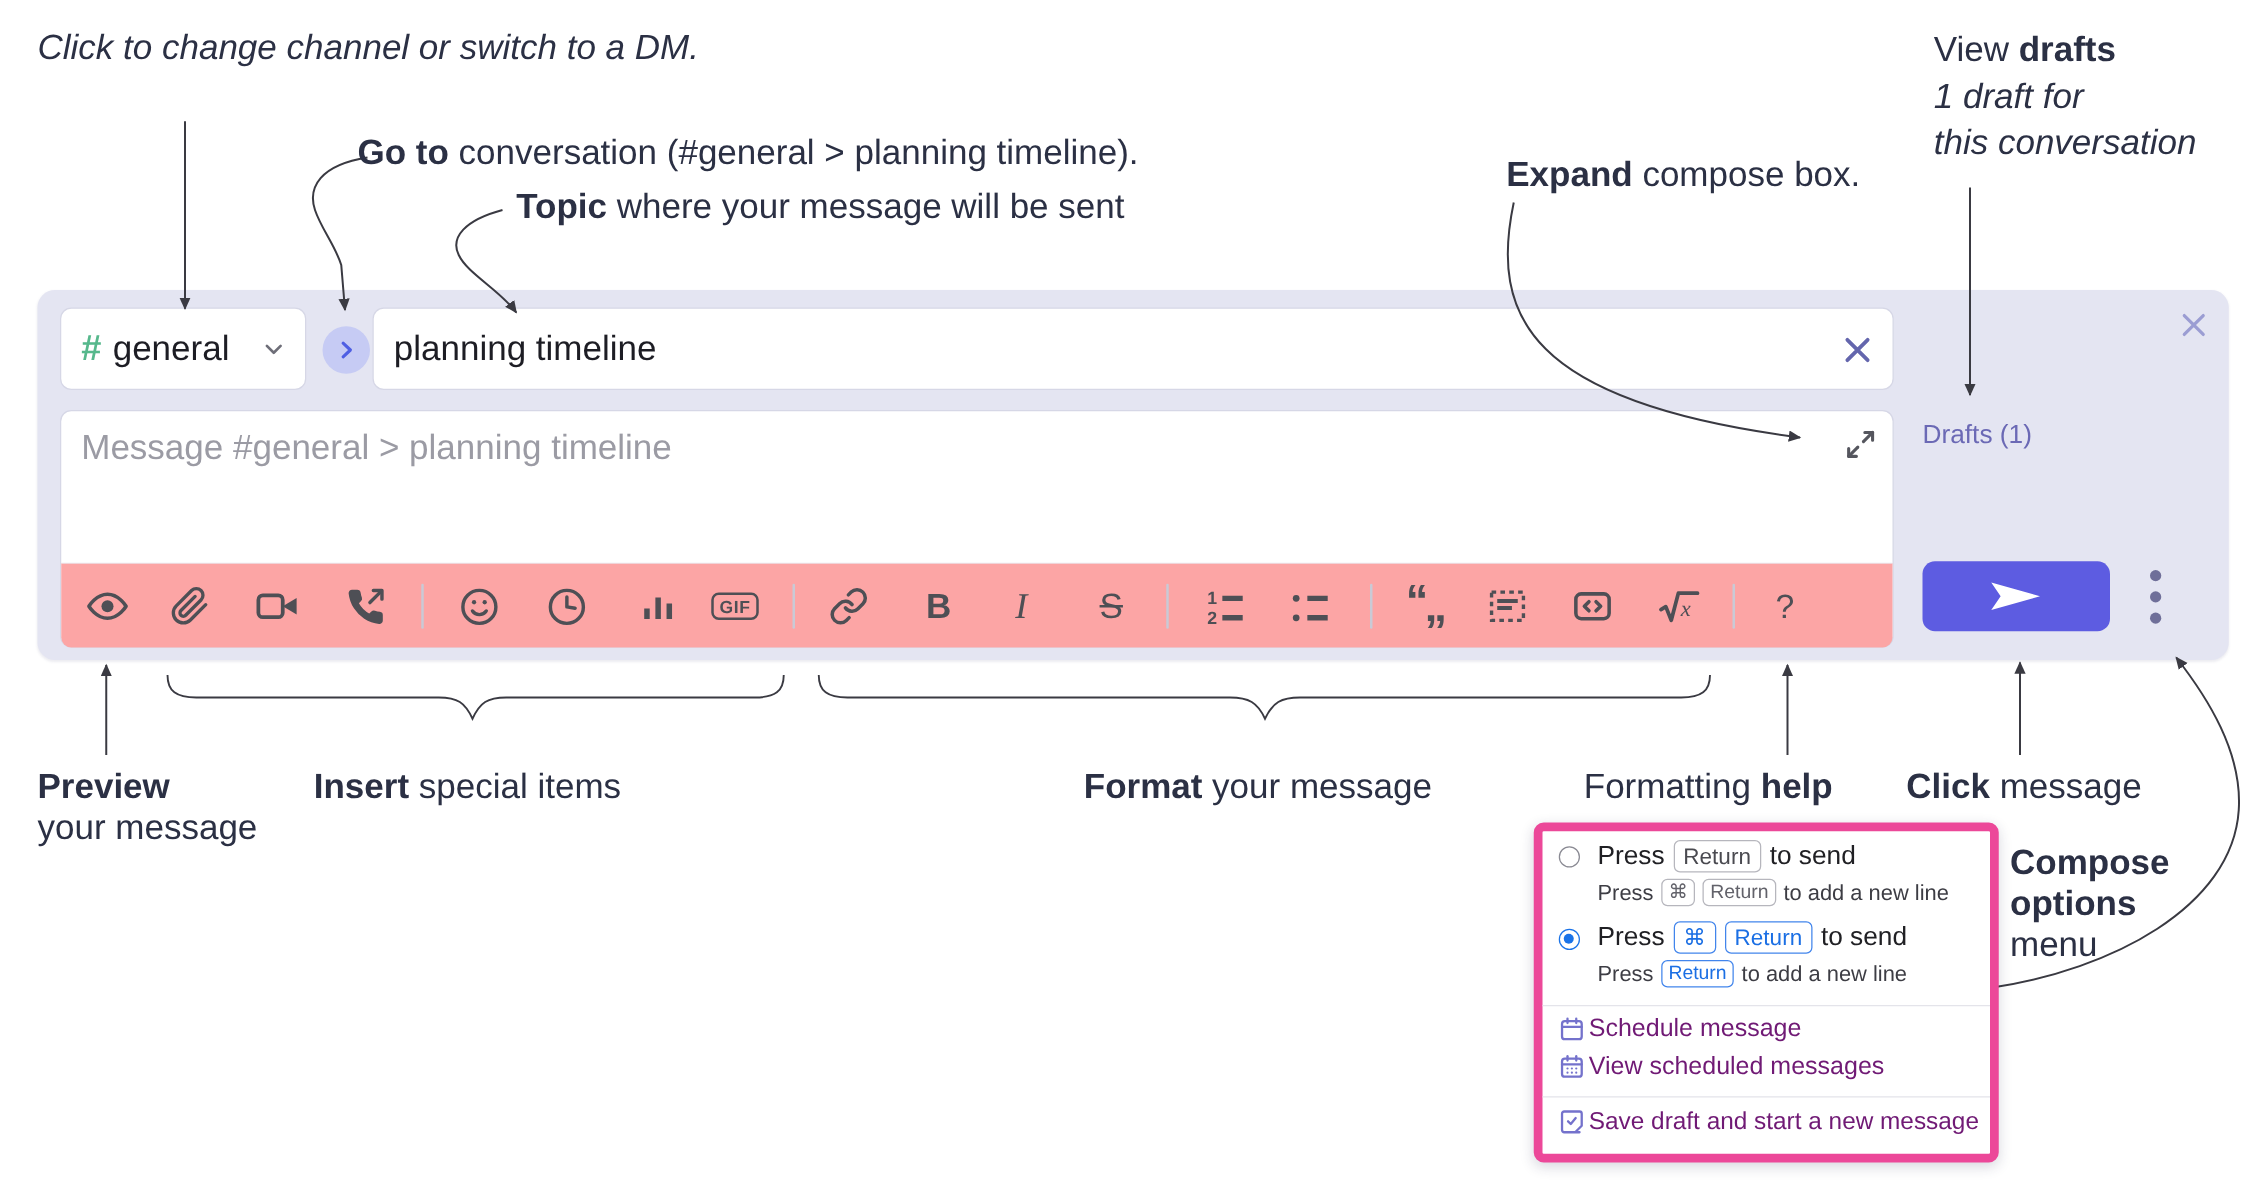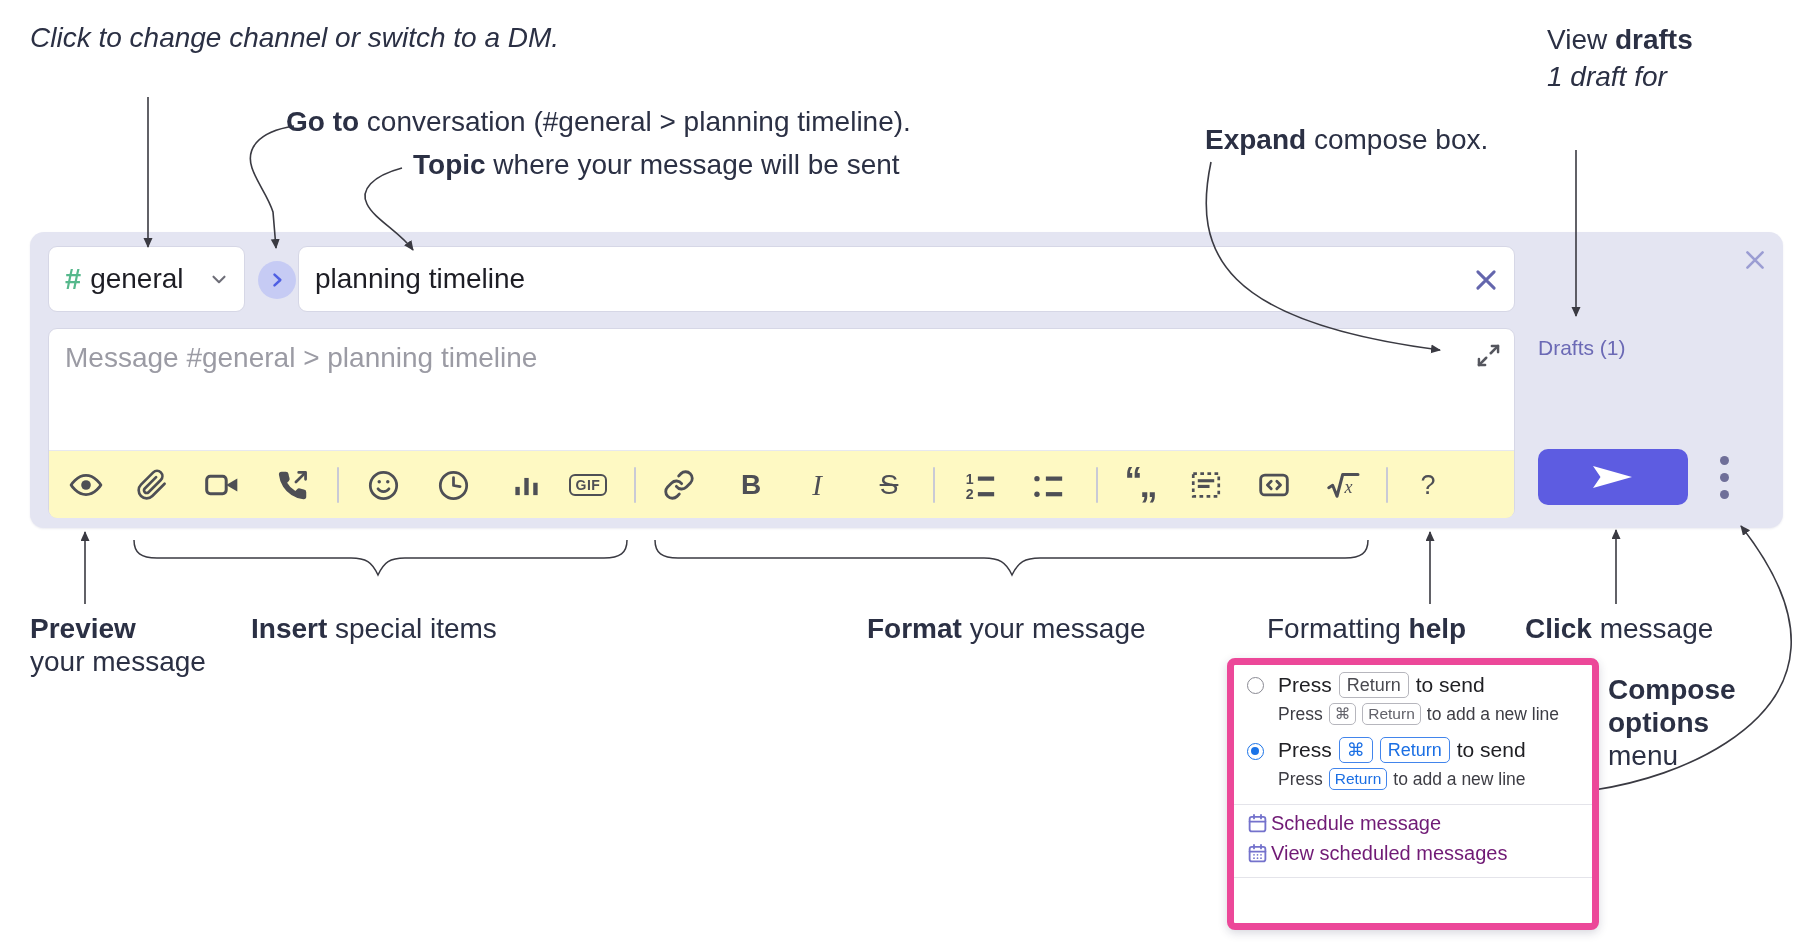--- a/index.html
+++ b/index.html
@@ -27,21 +27,21 @@
   .topic-box{left:268px;top:14px;width:1217px;height:66px;}
   .topic-input{position:absolute;left:0;top:0;width:100%;height:100%;border:none;outline:none;background:transparent;
     font-family:inherit;font-size:28px;color:#1d1d24;padding:0 64px 0 16px;box-sizing:border-box;}
   .topic-clear{position:absolute;right:12px;top:17px;width:32px;height:32px;display:flex;align-items:center;justify-content:center;cursor:pointer;}
   .close-x{left:1708px;top:11px;width:34px;height:34px;display:flex;align-items:center;justify-content:center;cursor:pointer;}
   .msg-box{left:18px;top:96px;width:1467px;height:190px;}
   .msg-input{position:absolute;left:0;top:0;width:100%;height:119px;border:none;outline:none;background:transparent;resize:none;
     font-family:inherit;font-size:28px;color:#1d1d24;padding:13px 44px 0 16px;box-sizing:border-box;}
   .msg-input::placeholder{color:#9b9ba4;opacity:1;}
   .expand-btn{position:absolute;right:10px;top:10px;width:32px;height:32px;display:flex;align-items:center;justify-content:center;cursor:pointer;}
-  .toolbar{position:absolute;left:0;top:121px;width:100%;height:68px;background:#fef9c3;border-top:1px solid #e7e8f0;
+  .toolbar{position:absolute;left:0;top:121px;width:100%;height:68px;background:#fca5a5;border-top:1px solid #e7e8f0;
     border-radius:0 0 8px 8px;box-sizing:border-box;}
   .tb{position:absolute;top:11px;width:44px;height:46px;display:flex;align-items:center;justify-content:center;cursor:pointer;color:#4e4f55;}
   .tb-div{position:absolute;top:16px;width:2px;height:36px;background:#c9cad6;border-radius:1px;}
   .tb .tchar{font-size:28px;color:#4e4f55;}
   .tb .b{font-weight:700;}
   .tb .i{font-family:"Liberation Serif","DejaVu Serif",serif;font-style:italic;font-size:29px;}
   .tb .s{text-decoration:line-through;}
   .gifbox{border:2.4px solid #4e4f55;border-radius:6px;padding:1px 5px;font-size:14px;font-weight:700;letter-spacing:.5px;color:#4e4f55;}
   .drafts{left:1508px;top:104px;font-size:21px;color:#6b69b5;cursor:pointer;}
   .send-btn{left:1508px;top:217px;width:150px;height:56px;background:#5d5ce1;border-radius:10px;display:flex;align-items:center;justify-content:center;cursor:pointer;}
@@ -275,20 +275,21 @@
   <b>Topic</b><span> where your message will be sent</span>
 </div>
 
 <div class="abs ann ann-layer" style="left:1205px;top:123px">
   <b>Expand</b><span> compose box.</span>
 </div>
 
 <div class="abs ann ann-layer" style="left:1547px;top:21px;line-height:37px">
   <div><span>View </span><b>drafts</b></div>
   <div class="it">1 draft for</div>
+  <div class="it">this conversation</div>
 </div>
 
 <div class="abs ann ann-layer" style="left:30px;top:612px">
   <div><b>Preview</b></div>
   <div>your message</div>
 </div>
 
 <div class="abs ann ann-layer" style="left:251px;top:612px">
   <b>Insert</b><span> special items</span>
 </div>
@@ -362,13 +363,20 @@
           <circle cx="8" cy="17.3" r="1"></circle>
           <circle cx="12" cy="17.3" r="1"></circle>
           <circle cx="16" cy="17.3" r="1"></circle>
         </g>
       </svg>
     <span>View scheduled messages</span>
   </div>
 
   <div class="pdiv" style="top:212px"></div>
 
+  <div class="pitem" style="top:221px">
+    <svg width="21" height="21" viewBox="0 0 24 24" fill="none" stroke="#7472cc" stroke-width="2.1" stroke-linecap="round" stroke-linejoin="round">
+        <path d="M19 21.5h-14a2 2 0 0 1-2-2v-15a2 2 0 0 1 2-2h14a2 2 0 0 1 2 2v11l-6 6z"></path>
+        <polyline points="8.5 11.5 11 14 15.5 8.5"></polyline>
+      </svg>
+    <span style="font-size:19.5px">Save draft and start a new message</span>
+  </div>
 </div>
 
 </body></html>

